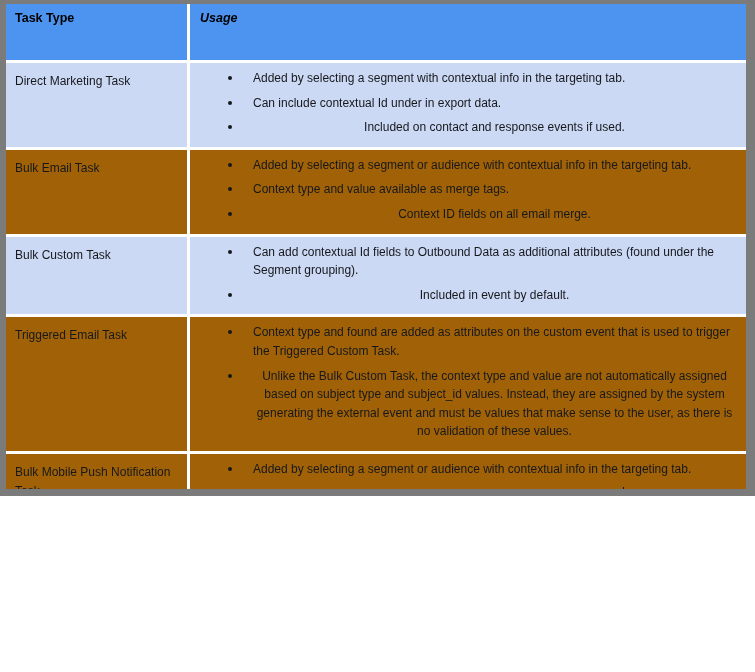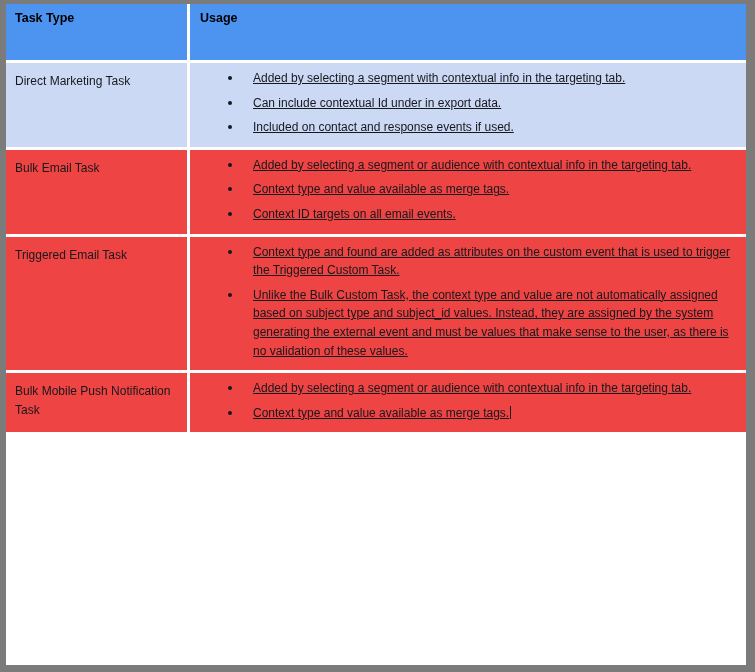--- a/index.html
+++ b/index.html
@@ -10,21 +10,21 @@
   body {
     width: 755px;
     height: 672px;
     overflow: hidden;
     font-family: "Liberation Sans", sans-serif;
   }
 
   #frame {
     position: relative;
     width: 755px;
-    height: 672px;
+    height: 496px;
     box-sizing: border-box;
     background: #7b7b7b;
     padding: 4px 9px 7px 6px;
   }
 
   #table-wrap {
     width: 100%;
     height: 100%;
     background: #ffffff;
     box-sizing: border-box;
@@ -51,62 +51,62 @@
     line-height: 1.2;
     padding: 7px 0 0 9px;
     height: 49px;
     vertical-align: top;
     border-right: 3px solid #ffffff;
     border-bottom: 3px solid #ffffff;
   }
   thead th.usage-head {
     border-right: none;
     padding-left: 10px;
+    font-style: italic;
   }
 
   tbody td {
     vertical-align: top;
     font-size: 12px;
     line-height: 1.55;
     color: #16181c;
     border-right: 3px solid #ffffff;
     border-bottom: 3px solid #ffffff;
   }
   tbody td.usage-cell {
     border-right: none;
   }
   tbody tr:last-child td {
     border-bottom: none;
     margin-left: 24px;
   }
 
   tbody tr.shade-a td { background: #ccd9f5; }
-  tbody tr.shade-b td { background: #ef4444; }
+  tbody tr.shade-b td { background: #a16207; }
 
   td.task-cell {
     padding: 9px 6px 10px 9px;
     white-space: pre-line;
   }
 
   td.usage-cell {
     padding: 6px 10px 10px 0;
   }
 
   ul.bullets {
     margin: 0;
     padding: 0 0 0 38px;
     list-style: none;
-    text-decoration: underline;
   }
   ul.bullets li {
     position: relative;
     margin: 0 0 6px 0;
     padding: 0 0 0 25px;
   }
-  ul.bullets li:last-child { margin-bottom: 0; }
+  ul.bullets li:last-child { margin-bottom: 0; text-align: center; }
   ul.bullets li::before {
     content: "";
     position: absolute;
     left: 0;
     top: 7px;
     width: 4px;
     height: 4px;
     border-radius: 50%;
     background: #16181c;
   }
@@ -146,21 +146,30 @@
                 <li><span>Included on contact and response events if used.</span></li>
               </ul>
             </td>
           </tr>
           <tr class="shade-b">
             <td class="task-cell">Bulk Email Task</td>
             <td class="usage-cell">
               <ul class="bullets">
                 <li><span>Added by selecting a segment or audience with contextual info in the targeting tab.</span></li>
                 <li><span>Context type and value available as merge tags.</span></li>
-                <li><span>Context ID targets on all email events.</span></li>
+                <li><span>Context ID fields on all email merge.</span></li>
+              </ul>
+            </td>
+          </tr>
+          <tr class="shade-a">
+            <td class="task-cell">Bulk Custom Task</td>
+            <td class="usage-cell">
+              <ul class="bullets">
+                <li><span>Can add contextual Id fields to Outbound Data as additional attributes (found under the Segment grouping).</span></li>
+                <li><span>Included in event by default.</span></li>
               </ul>
             </td>
           </tr>
           <tr class="shade-b">
             <td class="task-cell">Triggered Email Task</td>
             <td class="usage-cell">
               <ul class="bullets">
                 <li><span>Context type and found are added as attributes on the custom event that is used to trigger the Triggered Custom Task.</span></li>
                 <li><span>Unlike the Bulk Custom Task, the context type and value are not automatically assigned based on subject type and subject_id values. Instead, they are assigned by the system generating the external event and must be values that make sense to the user, as there is no validation of these values.</span></li>
               </ul>

